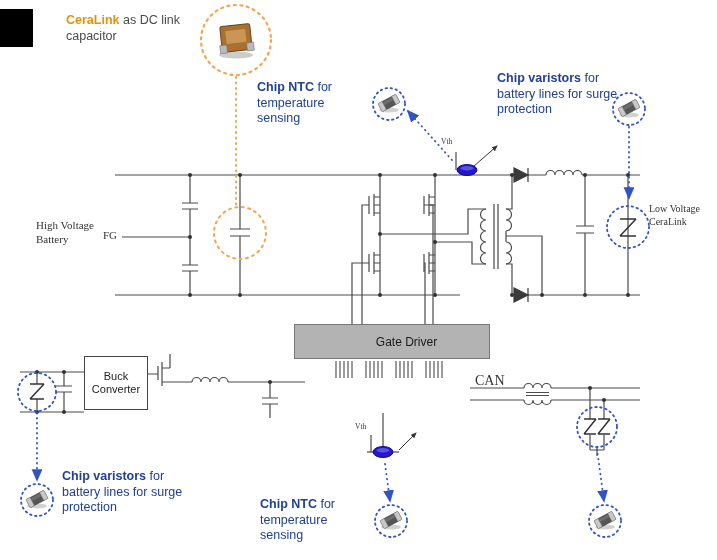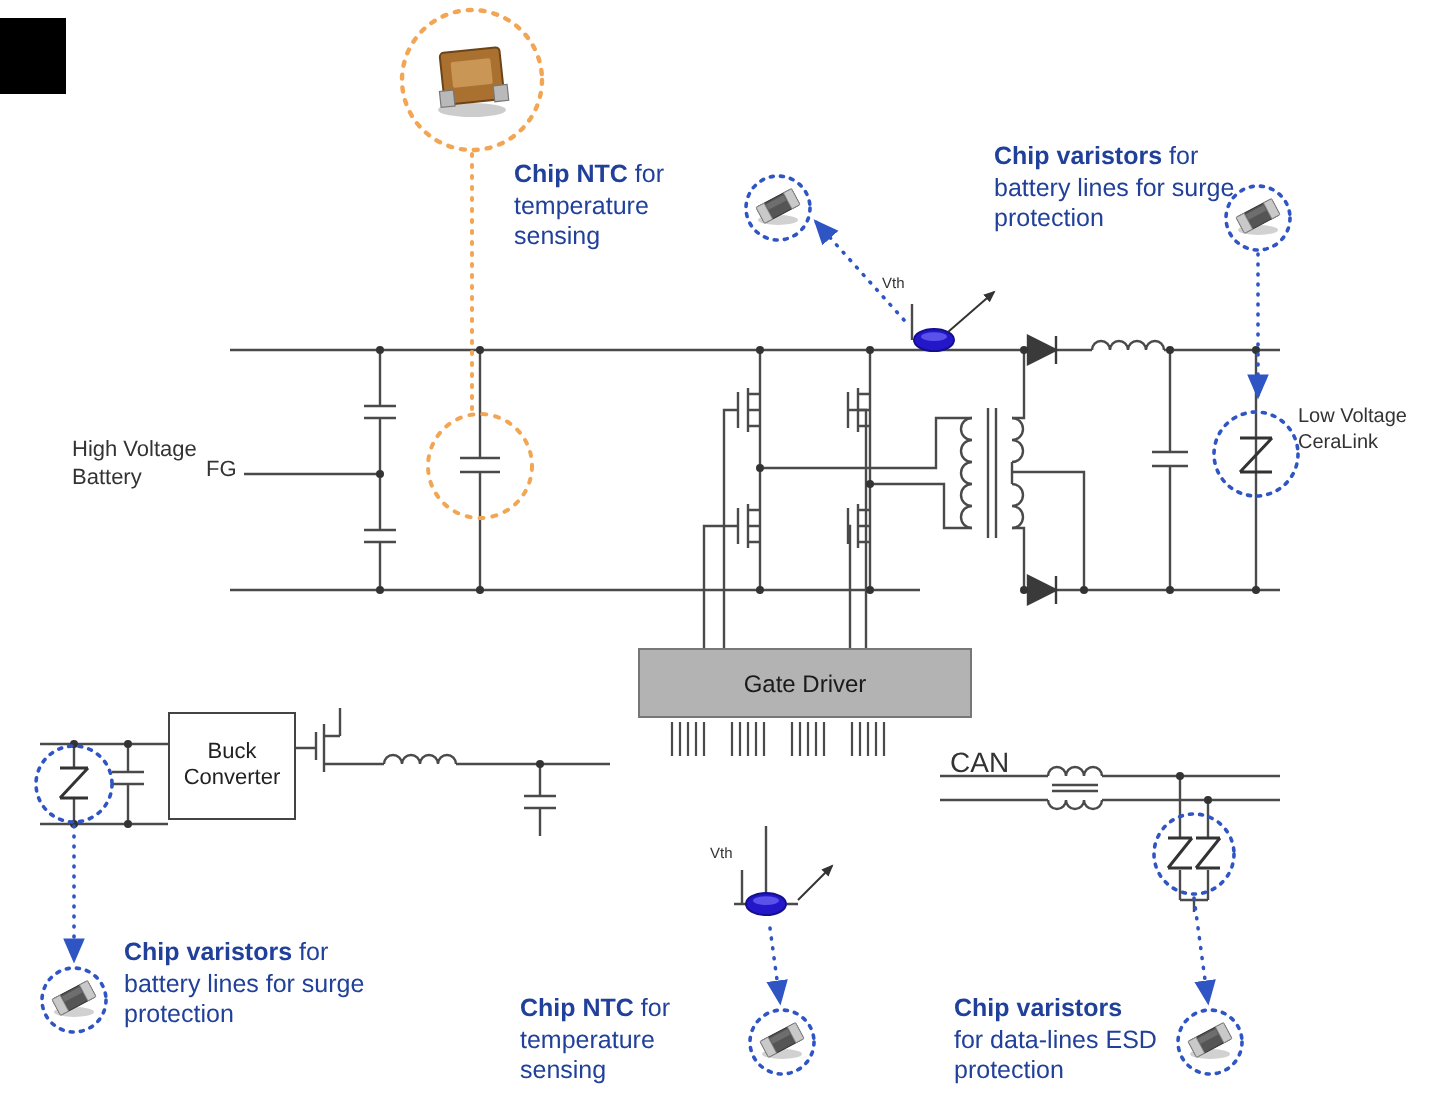--- a/index.html
+++ b/index.html
@@ -9,30 +9,30 @@
   #logo{position:absolute;left:0;top:9px;width:33px;height:38px;background:#000;}
   .ann{position:absolute;font-size:12.5px;line-height:1.24;color:#20409A;}
   .ann b{font-weight:700;}
   #ann-ceralink{left:66px;top:13px;width:118px;color:#4a4a4a;}
   #ann-ceralink b{color:#E8920B;}
   #ann-ntc-top{left:257px;top:80px;width:100px;}
   #ann-varistors-top{left:497px;top:71px;width:128px;}
   #ann-varistors-left{left:62px;top:469px;width:132px;}
   #ann-ntc-bottom{left:260px;top:497px;width:110px;}
   #ann-varistors-right{left:477px;top:497px;width:102px;}
-  .lbl{position:absolute;color:#333;}
+  .lbl{position:absolute;color:#333;font-family:Liberation Serif, serif;}
   #hv-label{left:36px;top:219px;width:76px;font-size:11px;line-height:1.25;}
   #fg-label{left:103px;top:229px;font-size:11px;}
   #lv-label{left:649px;top:203px;width:62px;font-size:10px;line-height:1.25;}
   #can-label{left:475px;top:373px;font-size:14px;}
   #vth-top{left:441px;top:137px;font-size:7.5px;}
   #vth-bottom{left:355px;top:422px;font-size:7.5px;}
   .gray-box{position:absolute;background:#B3B3B3;border:1px solid #777;display:flex;
             align-items:center;justify-content:center;font-size:12px;color:#1a1a1a;}
-  #gate-driver{left:319px;top:324px;width:165px;height:33px;}
+  #gate-driver{left:294px;top:324px;width:165px;height:33px;padding-left:29px;}
   #control-ic{left:305px;top:379px;width:165px;height:33px;}
   #buck{position:absolute;left:84px;top:356px;width:62px;height:52px;background:#fff;
         border:1.5px solid #444;display:flex;align-items:center;justify-content:flex-end;
         text-align:center;font-size:11px;line-height:1.2;color:#222;}
 </style>
 </head>
 <body>
 
 <div class="stage">
 
@@ -270,29 +270,29 @@
     <span>Buck Converter</span>
   </div>
 
   <div id="hv-label" class="lbl">High Voltage Battery</div>
   <div id="fg-label" class="lbl">FG</div>
   <div id="lv-label" class="lbl">Low Voltage CeraLink</div>
   <div id="can-label" class="lbl">CAN</div>
   <div id="vth-top" class="lbl">Vth</div>
   <div id="vth-bottom" class="lbl">Vth</div>
 
+  <div id="ann-ceralink" class="ann">
+    <b>CeraLink</b><span> as DC link capacitor</span>
+  </div>
   <div id="ann-ntc-top" class="ann">
     <b>Chip NTC</b><span> for temperature sensing</span>
   </div>
   <div id="ann-varistors-top" class="ann">
     <b>Chip varistors</b><span> for battery lines for surge protection</span>
   </div>
   <div id="ann-varistors-left" class="ann">
     <b>Chip varistors</b><span> for battery lines for surge protection</span>
   </div>
   <div id="ann-ntc-bottom" class="ann">
     <b>Chip NTC</b><span> for temperature sensing</span>
   </div>
-  <div id="ann-varistors-right" class="ann">
-    <b>Chip varistors</b><span> for data-lines ESD protection</span>
-  </div>
 
 </div>
 
 </body></html>

